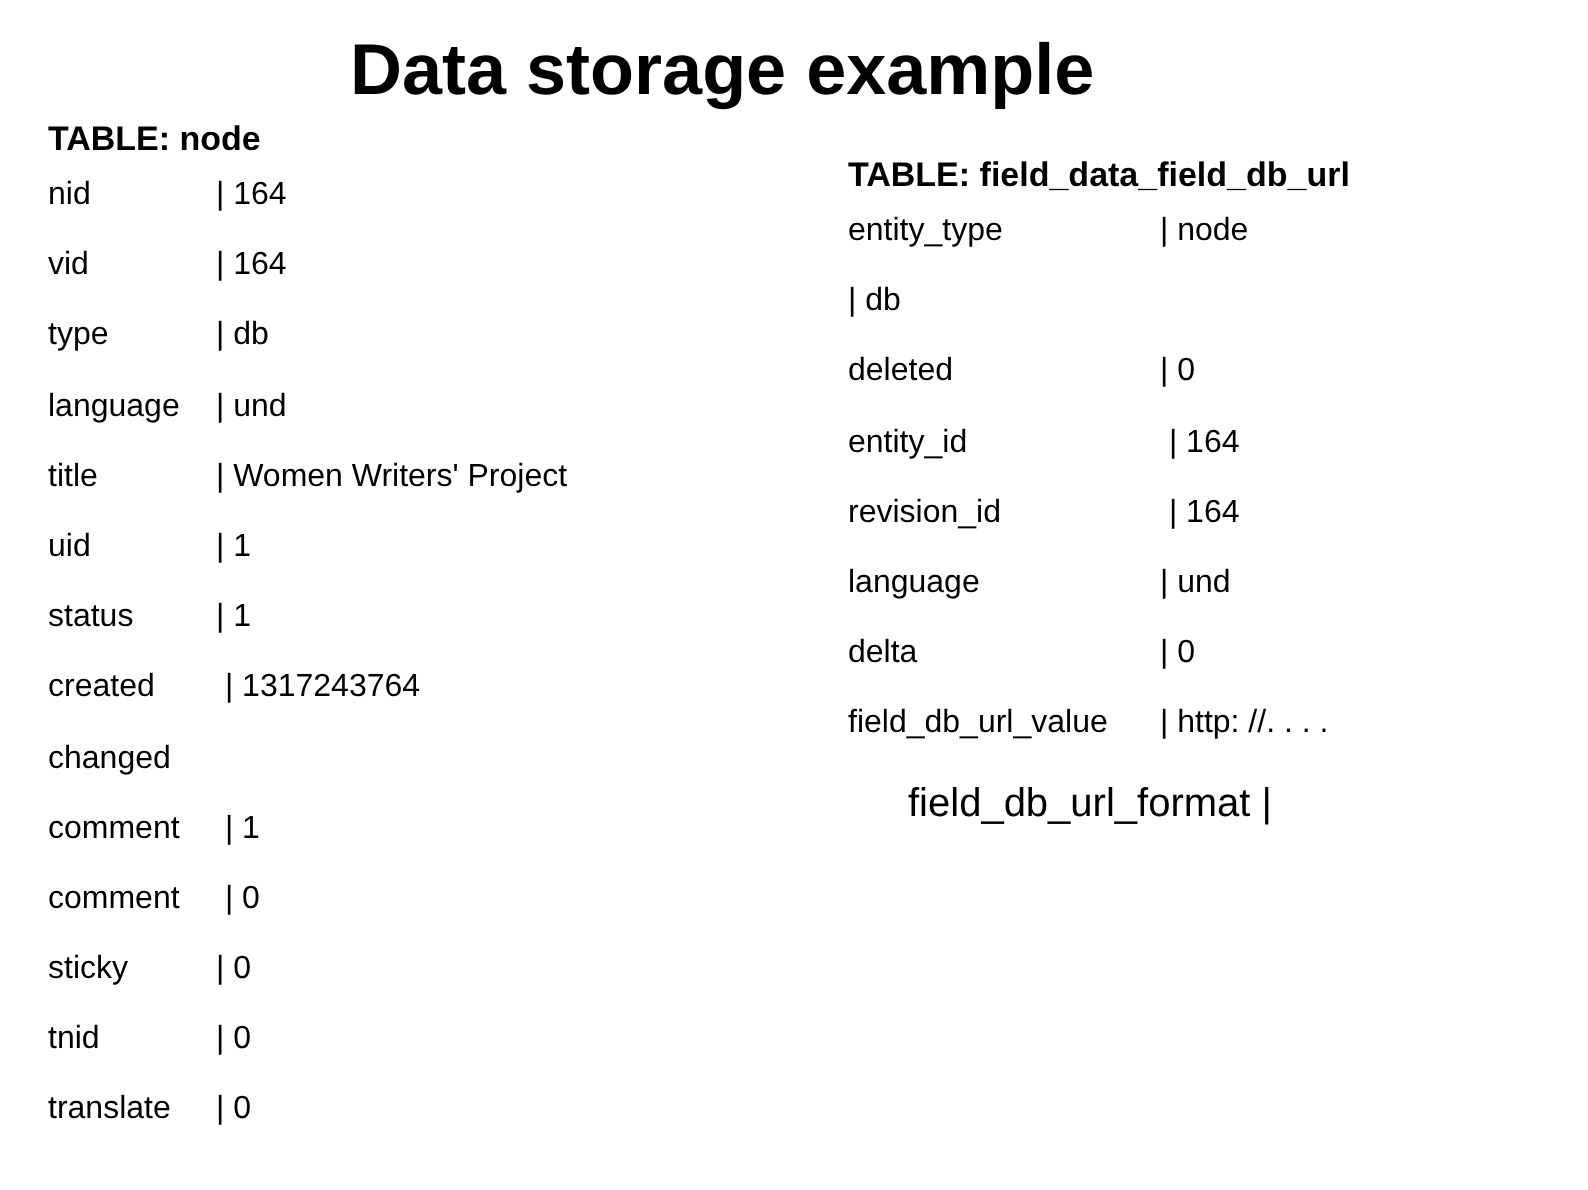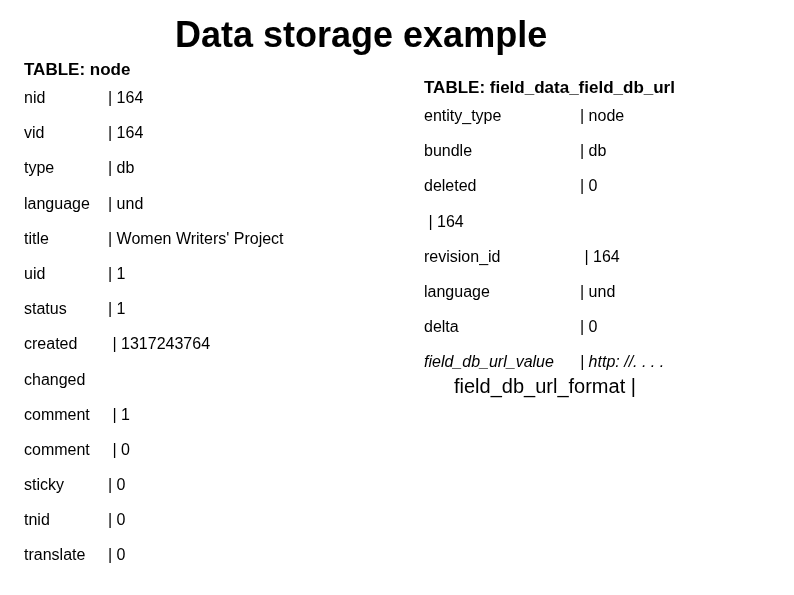--- a/index.html
+++ b/index.html
@@ -42,22 +42,21 @@
     top: 106px;
     left: 424px;
   }
   .row {
     display: flex;
     font-size: 16px;
     line-height: 1.2;
     margin-bottom: 16px;
   }
   .row-tight {
-    margin-bottom: 2px;
-    font-style: italic;
+    margin-bottom: 18px;
   }
   .key-left {
     width: 84px;
   }
   .key-right {
     width: 156px;
   }
   .val {
     white-space: pre;
   }
@@ -131,28 +130,28 @@
       <div class="key-left">translate</div>
       <div class="val">| 0</div>
     </div>
   </div>
 <div class="right-table" id="right-table">
     <div class="row">
       <div class="key-right">entity_type</div>
       <div class="val">| node</div>
     </div>
     <div class="row">
-      <div class="key-right">bundle</div>
       <div class="val">| db</div>
     </div>
     <div class="row">
       <div class="key-right">deleted</div>
       <div class="val">| 0</div>
     </div>
     <div class="row">
+      <div class="key-right">entity_id</div>
       <div class="val"> | 164</div>
     </div>
     <div class="row">
       <div class="key-right">revision_id</div>
       <div class="val"> | 164</div>
     </div>
     <div class="row">
       <div class="key-right">language</div>
       <div class="val">| und</div>
     </div>

